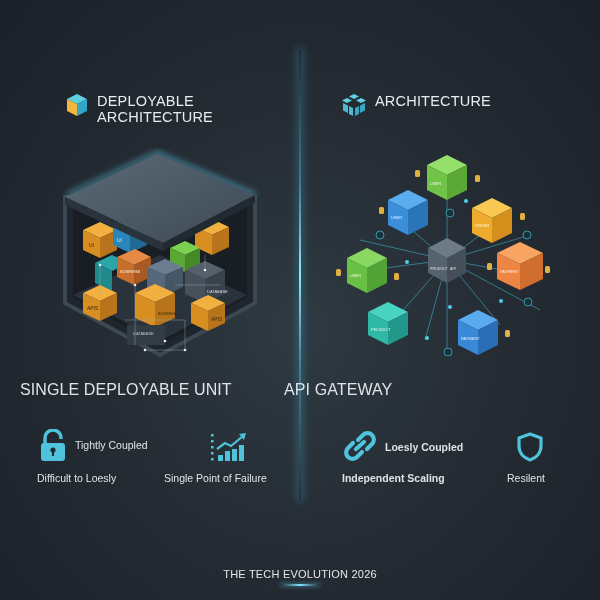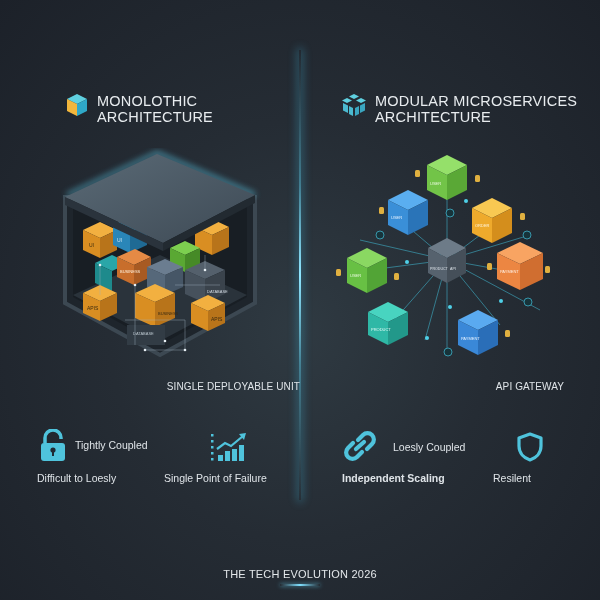--- a/index.html
+++ b/index.html
@@ -18,22 +18,22 @@
   .panel-title {
     position: absolute; top: 93px; display: flex; align-items: flex-start; gap: 9px;
   }
   .panel-title .txt { font-size: 14.5px; line-height: 16px; letter-spacing: 0.2px; color: #e8ecef; }
   .left-title { left: 66px; }
   .right-title { left: 342px; }
   .diagram { position: absolute; }
   .mono-diagram { left: 55px; top: 145px; width: 215px; height: 215px; }
   .micro-diagram { left: 330px; top: 145px; width: 235px; height: 222px; }
   .caption {
-    position: absolute; top: 381px; font-size: 10px; color: #dfe4e8; letter-spacing: 0.1px;
-    text-align: right;
+    position: absolute; top: 381px; font-size: 16px; color: #dfe4e8; letter-spacing: 0.1px;
+    text-align: left;
   }
   .cap-left { left: 20px; width: 280px; }
   .cap-right { left: 284px; width: 280px; }
   .feature { position: absolute; display: flex; align-items: center; }
   .feat-text { font-size: 10.5px; color: #dfe4e8; white-space: nowrap; }
   .footer {
     position: absolute; top: 568px; left: 0; width: 600px; text-align: center;
     font-size: 11px; color: #e3e7ea; letter-spacing: 0.2px;
   }
   .footer-glow {
@@ -50,39 +50,38 @@
 
 <div class="panel-title left-title">
   <span>
     <svg width="22" height="24" viewBox="0 0 22 24">
       <polygon points="11,1 21,6 11,11 1,6" fill="#5fd0e0"></polygon>
       <polygon points="1,6 11,11 11,23 1,18" fill="#f2b63c"></polygon>
       <polygon points="21,6 11,11 11,23 21,18" fill="#2fa8c8"></polygon>
     </svg>
   </span>
   <div class="txt">
-    <div>MONOLOTHIC</div>
+    <div>DEPLOYABLE</div>
     <div>ARCHITECTURE</div>
   </div>
 </div>
 
 <div class="panel-title right-title">
   <span>
     <svg width="24" height="24" viewBox="0 0 24 24">
       <polygon points="12,1 17,3.5 12,6 7,3.5" fill="#5fd0e0"></polygon>
       <polygon points="5,5 10,7.5 5,10 0,7.5" fill="#5fd0e0"></polygon>
       <polygon points="19,5 24,7.5 19,10 14,7.5" fill="#5fd0e0"></polygon>
       <polygon points="1,10 6,12.5 6,20 1,17.5" fill="#4bbad0"></polygon>
       <polygon points="7,13 11,15 11,23 7,21" fill="#4bbad0"></polygon>
       <polygon points="13,15 17,13 17,21 13,23" fill="#3aa6c0"></polygon>
       <polygon points="18,12.5 23,10 23,17.5 18,20" fill="#3aa6c0"></polygon>
     </svg>
   </span>
   <div class="txt">
-    <div>MODULAR MICROSERVICES</div>
     <div>ARCHITECTURE</div>
   </div>
 </div>
 
 <div class="diagram mono-diagram">
   <svg width="215" height="215" viewBox="0 0 215 215">
     <defs>
       <linearGradient id="lidTop" x1="0" y1="0" x2="1" y2="1">
         <stop offset="0" stop-color="#5a6a76"></stop>
           <stop offset="1" stop-color="#3e4a55"></stop>
@@ -294,30 +293,30 @@
 <div class="feature" style="left:343px; top:430px;">
   <span>
     <svg width="34" height="32" viewBox="0 0 34 32">
       <g fill="none" stroke="#4fc3dc" stroke-width="4.2" stroke-linecap="round">
         <path d="M15 10 L20 5 a6 6 0 0 1 9 9 L24 19"></path>
         <path d="M19 22 L14 27 a6 6 0 0 1 -9 -9 L10 13"></path>
         <line x1="13" y1="19" x2="21" y2="12"></line>
       </g>
     </svg>
   </span>
-  <span class="feat-text" style="margin-left:16px; margin-top:-2px;">Loesly Coupled</span>
+  <span class="feat-text" style="margin-left:8px; margin-top:-2px;font-weight:bold;">Loesly Coupled</span>
 </div>
 <div class="feature" style="left:342px; top:472px;font-weight:bold;">
   <span class="feat-text">Independent Scaling</span>
 </div>
 <div class="feature" style="left:517px; top:432px;">
   <span>
     <svg width="26" height="30" viewBox="0 0 26 30">
       <path d="M13 2 L24 6 V14 C24 21 19 26 13 28 C7 26 2 21 2 14 V6 Z" fill="none" stroke="#4fc3dc" stroke-width="3.2" stroke-linejoin="round"></path>
     </svg>
   </span>
 </div>
-<div class="feature" style="left:493px; top:472px;">
+<div class="feature" style="left:507px; top:472px;">
   <span class="feat-text">Resilent</span>
 </div>
 
 <div class="footer">THE TECH EVOLUTION 2026</div>
 <div class="footer-glow"></div>
 
 </body></html>

